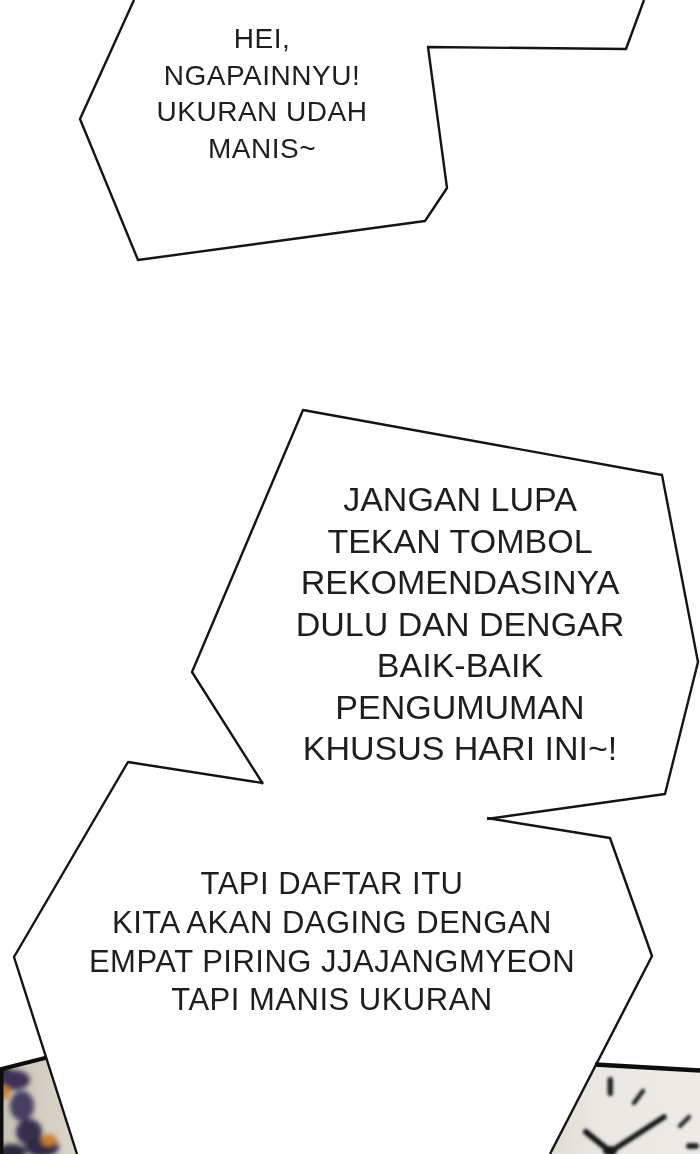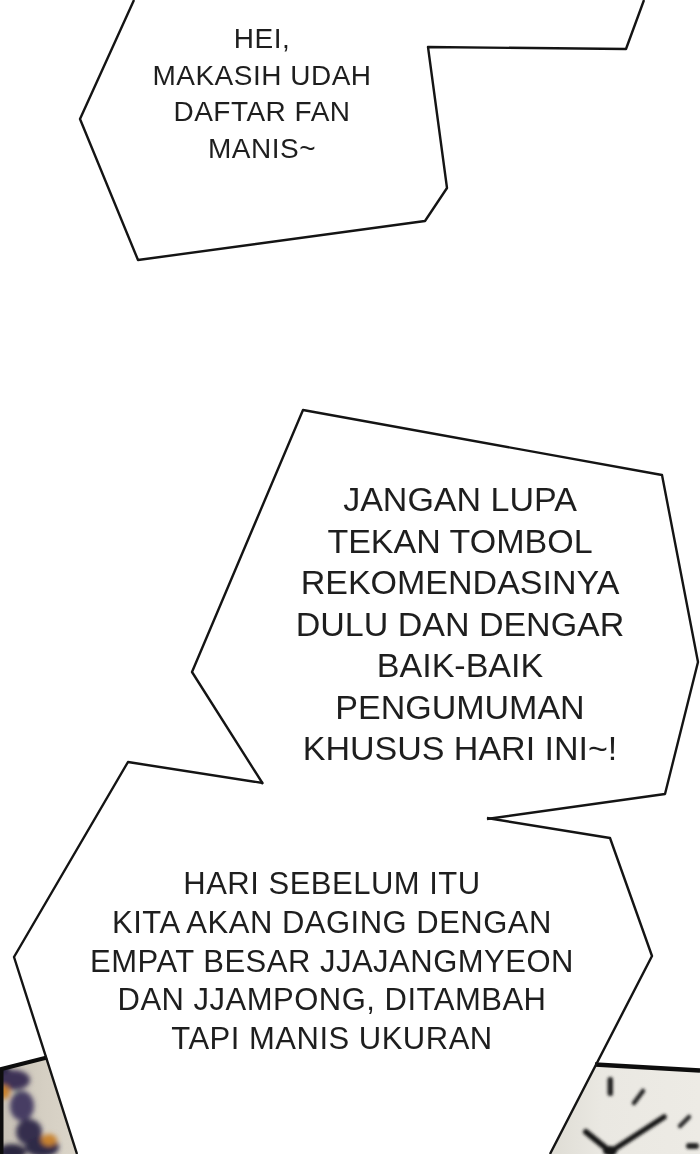--- a/index.html
+++ b/index.html
@@ -104,36 +104,35 @@
     <polyline points="134,0 80,119 138,260 425,221 447,188 428,47 626,49 644,0" fill="none" stroke="#141414" stroke-width="2.4" stroke-linejoin="round"></polyline>
 
     <polyline points="263,784 192,672 303,410 662,475 698,662 665,794 487,819" fill="none" stroke="#141414" stroke-width="2.4" stroke-linejoin="round"></polyline>
 
     <polyline points="77,1154 14,957 128,762 263,783" fill="none" stroke="#141414" stroke-width="2.4" stroke-linejoin="round"></polyline>
     <polyline points="487,818 610,838 652,956 550,1154" fill="none" stroke="#141414" stroke-width="2.4" stroke-linejoin="round"></polyline>
   </svg>
 
   <div class="bubble-text bt-1">
     <span class="line">HEI,</span>
-    <span class="line">MAKASIH UDAH</span>
-    <span class="line">DAFTAR FAN</span>
+    <span class="line">NGAPAINNYU!</span>
+    <span class="line">UKURAN UDAH</span>
     <span class="line">MANIS~</span>
   </div>
 
   <div class="bubble-text bt-2">
     <span class="line">JANGAN LUPA</span>
     <span class="line">TEKAN TOMBOL</span>
     <span class="line">REKOMENDASINYA</span>
     <span class="line">DULU DAN DENGAR</span>
     <span class="line">BAIK-BAIK</span>
     <span class="line">PENGUMUMAN</span>
     <span class="line">KHUSUS HARI INI~!</span>
   </div>
 
   <div class="bubble-text bt-3">
-    <span class="line">HARI SEBELUM ITU</span>
+    <span class="line">TAPI DAFTAR ITU</span>
     <span class="line">KITA AKAN DAGING DENGAN</span>
-    <span class="line">EMPAT BESAR JJAJANGMYEON</span>
-    <span class="line">DAN JJAMPONG, DITAMBAH</span>
+    <span class="line">EMPAT PIRING JJAJANGMYEON</span>
     <span class="line">TAPI MANIS UKURAN</span>
   </div>
 
 </div>
 
 </body></html>

